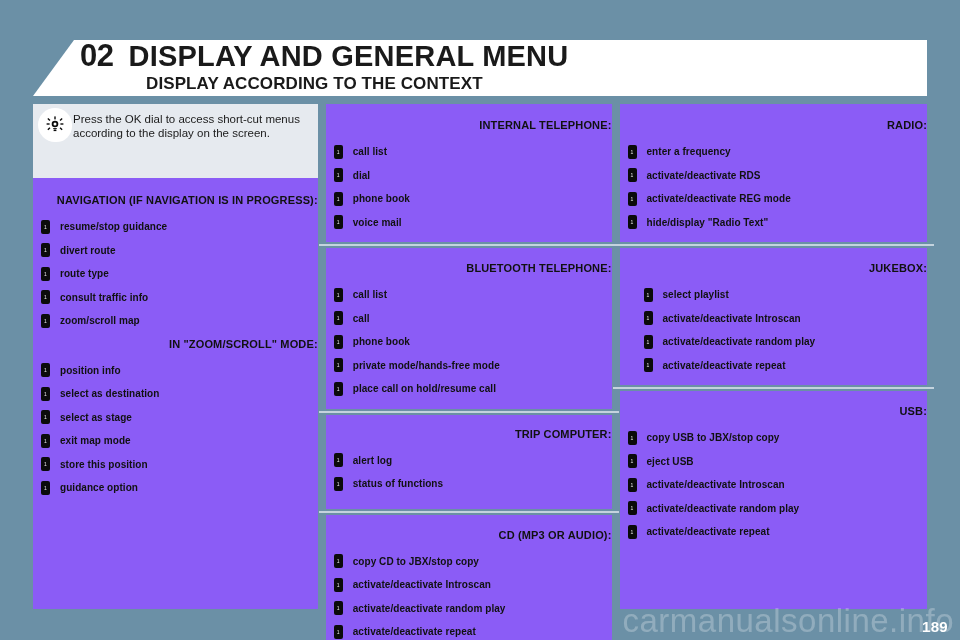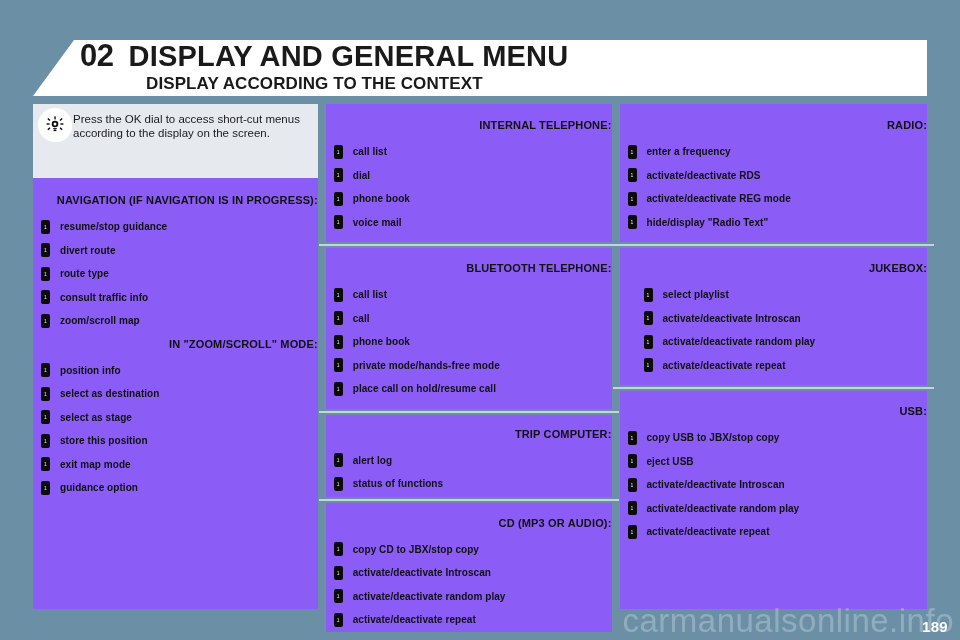--- a/index.html
+++ b/index.html
@@ -271,25 +271,25 @@
           <li class="item">
             <span class="bullet">1</span>
             <span class="item-label">select as destination</span>
           </li>
           <li class="item">
             <span class="bullet">1</span>
             <span class="item-label">select as stage</span>
           </li>
           <li class="item">
             <span class="bullet">1</span>
+            <span class="item-label">exit map mode</span>
+          </li>
+          <li class="item">
+            <span class="bullet">1</span>
             <span class="item-label">store this position</span>
-          </li>
-          <li class="item">
-            <span class="bullet">1</span>
-            <span class="item-label">exit map mode</span>
           </li>
           <li class="item">
             <span class="bullet">1</span>
             <span class="item-label">guidance option</span>
           </li>
         </ul>
       </div>
     </div>
   </div>
 
@@ -342,21 +342,21 @@
           <span class="bullet">1</span>
           <span class="item-label">place call on hold/resume call</span>
         </li>
       </ul>
     </div>
 
     <div class="divider"></div>
 
     <div class="panel">
       <div class="section-head" style="padding-top:13px;padding-bottom:9px;">TRIP COMPUTER:</div>
-      <ul class="items" style="padding-bottom:1px;">
+      <ul class="items" style="padding-bottom:13px;">
         <li class="item">
           <span class="bullet">1</span>
           <span class="item-label">alert log</span>
         </li>
         <li class="item">
           <span class="bullet">1</span>
           <span class="item-label">status of functions</span>
         </li>
       </ul>
     </div>

